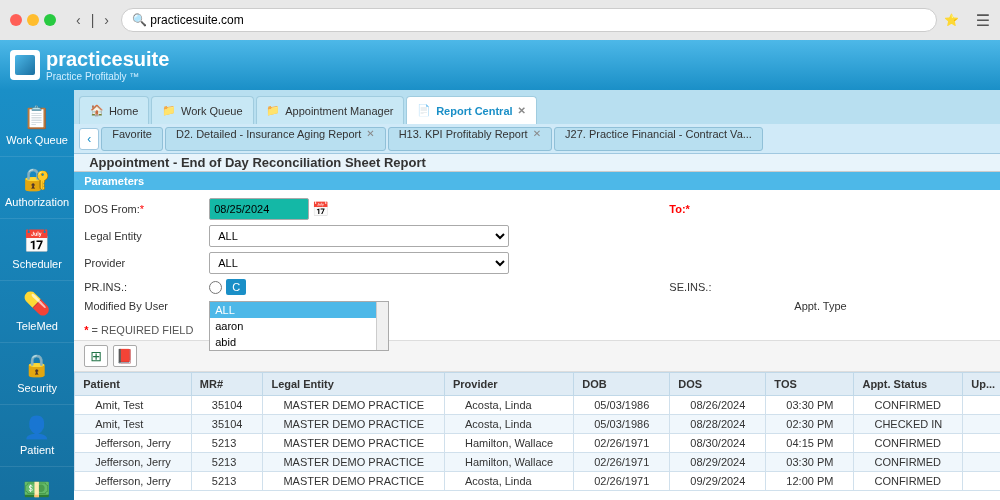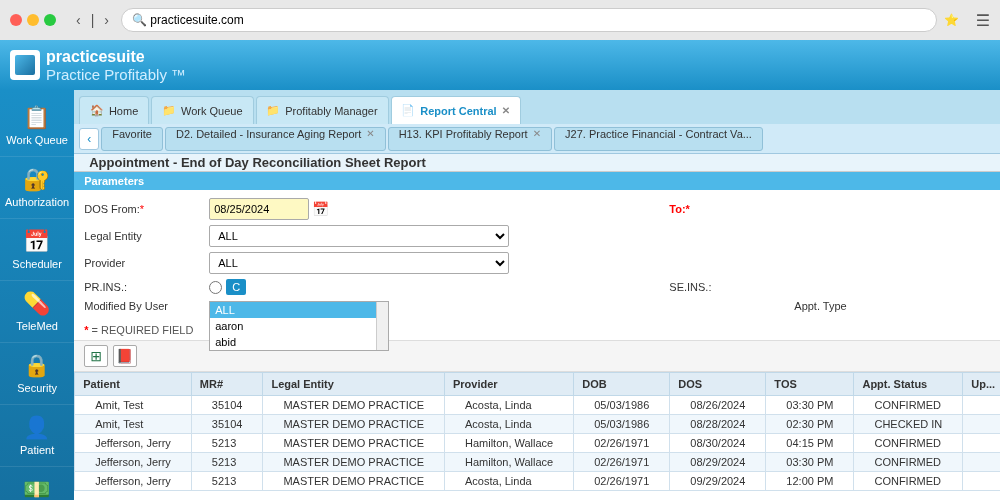--- a/index.html
+++ b/index.html
@@ -39,22 +39,22 @@
       height: 50px;
       background: linear-gradient(to bottom, #4db8e8, #1a8fc7);
       display: flex;
       align-items: center;
       padding: 0 10px;
     }
     .logo-area { display: flex; align-items: center; gap: 6px; }
     .logo-icon { width: 30px; height: 30px; background: #fff; border-radius: 4px; display: flex; align-items: center; justify-content: center; }
     .logo-icon-inner { width: 20px; height: 20px; background: linear-gradient(135deg, #4db8e8, #1a6fa0); border-radius: 2px; }
     .logo-text { color: white; }
-    .logo-text strong { font-size: 16px; font-weight: bold; }
-    .logo-text small { font-size: 15px; display: block; color: #d0eeff; }
+    .logo-text strong { font-size: 20px; font-weight: bold; }
+    .logo-text small { font-size: 10px; display: block; color: #d0eeff; }
 
     
     .main-layout { display: flex; height: 410px; }
 
     
     .sidebar {
       width: 99px;
       background: linear-gradient(to bottom, #1a8fc7, #1570a0);
       display: flex;
       flex-direction: column;
@@ -171,21 +171,21 @@
       font-size: 11px;
       position: relative;
     }
     .param-label { color: #333; font-weight: normal; }
     .param-input {
       height: 22px;
       border: 1px solid #aaa;
       border-radius: 2px;
       padding: 0 4px;
       font-size: 11px;
-      background: #fef9c3;
+      background: #14b8a6;
     }
     .param-select {
       height: 22px;
       border: 1px solid #aaa;
       border-radius: 2px;
       padding: 0 4px;
       font-size: 11px;
       background: white;
       width: 100%;
     }
@@ -352,21 +352,21 @@
       <div class="tab">
         <span>🏠</span>
         <span>Home</span>
       </div>
       <div class="tab">
         <span>📁</span>
         <span>Work Queue</span>
       </div>
       <div class="tab">
         <span>📁</span>
-        <span>Profitably Manager</span>
+        <span>Appointment Manager</span>
       </div>
       <div class="tab active">
         <span>📄</span>
         <span>Report Central</span>
         <span class="tab-close">✕</span>
       </div>
     </div>
 
     <div class="sub-tab-bar">
       <div class="sub-tab-arrow">‹</div>

